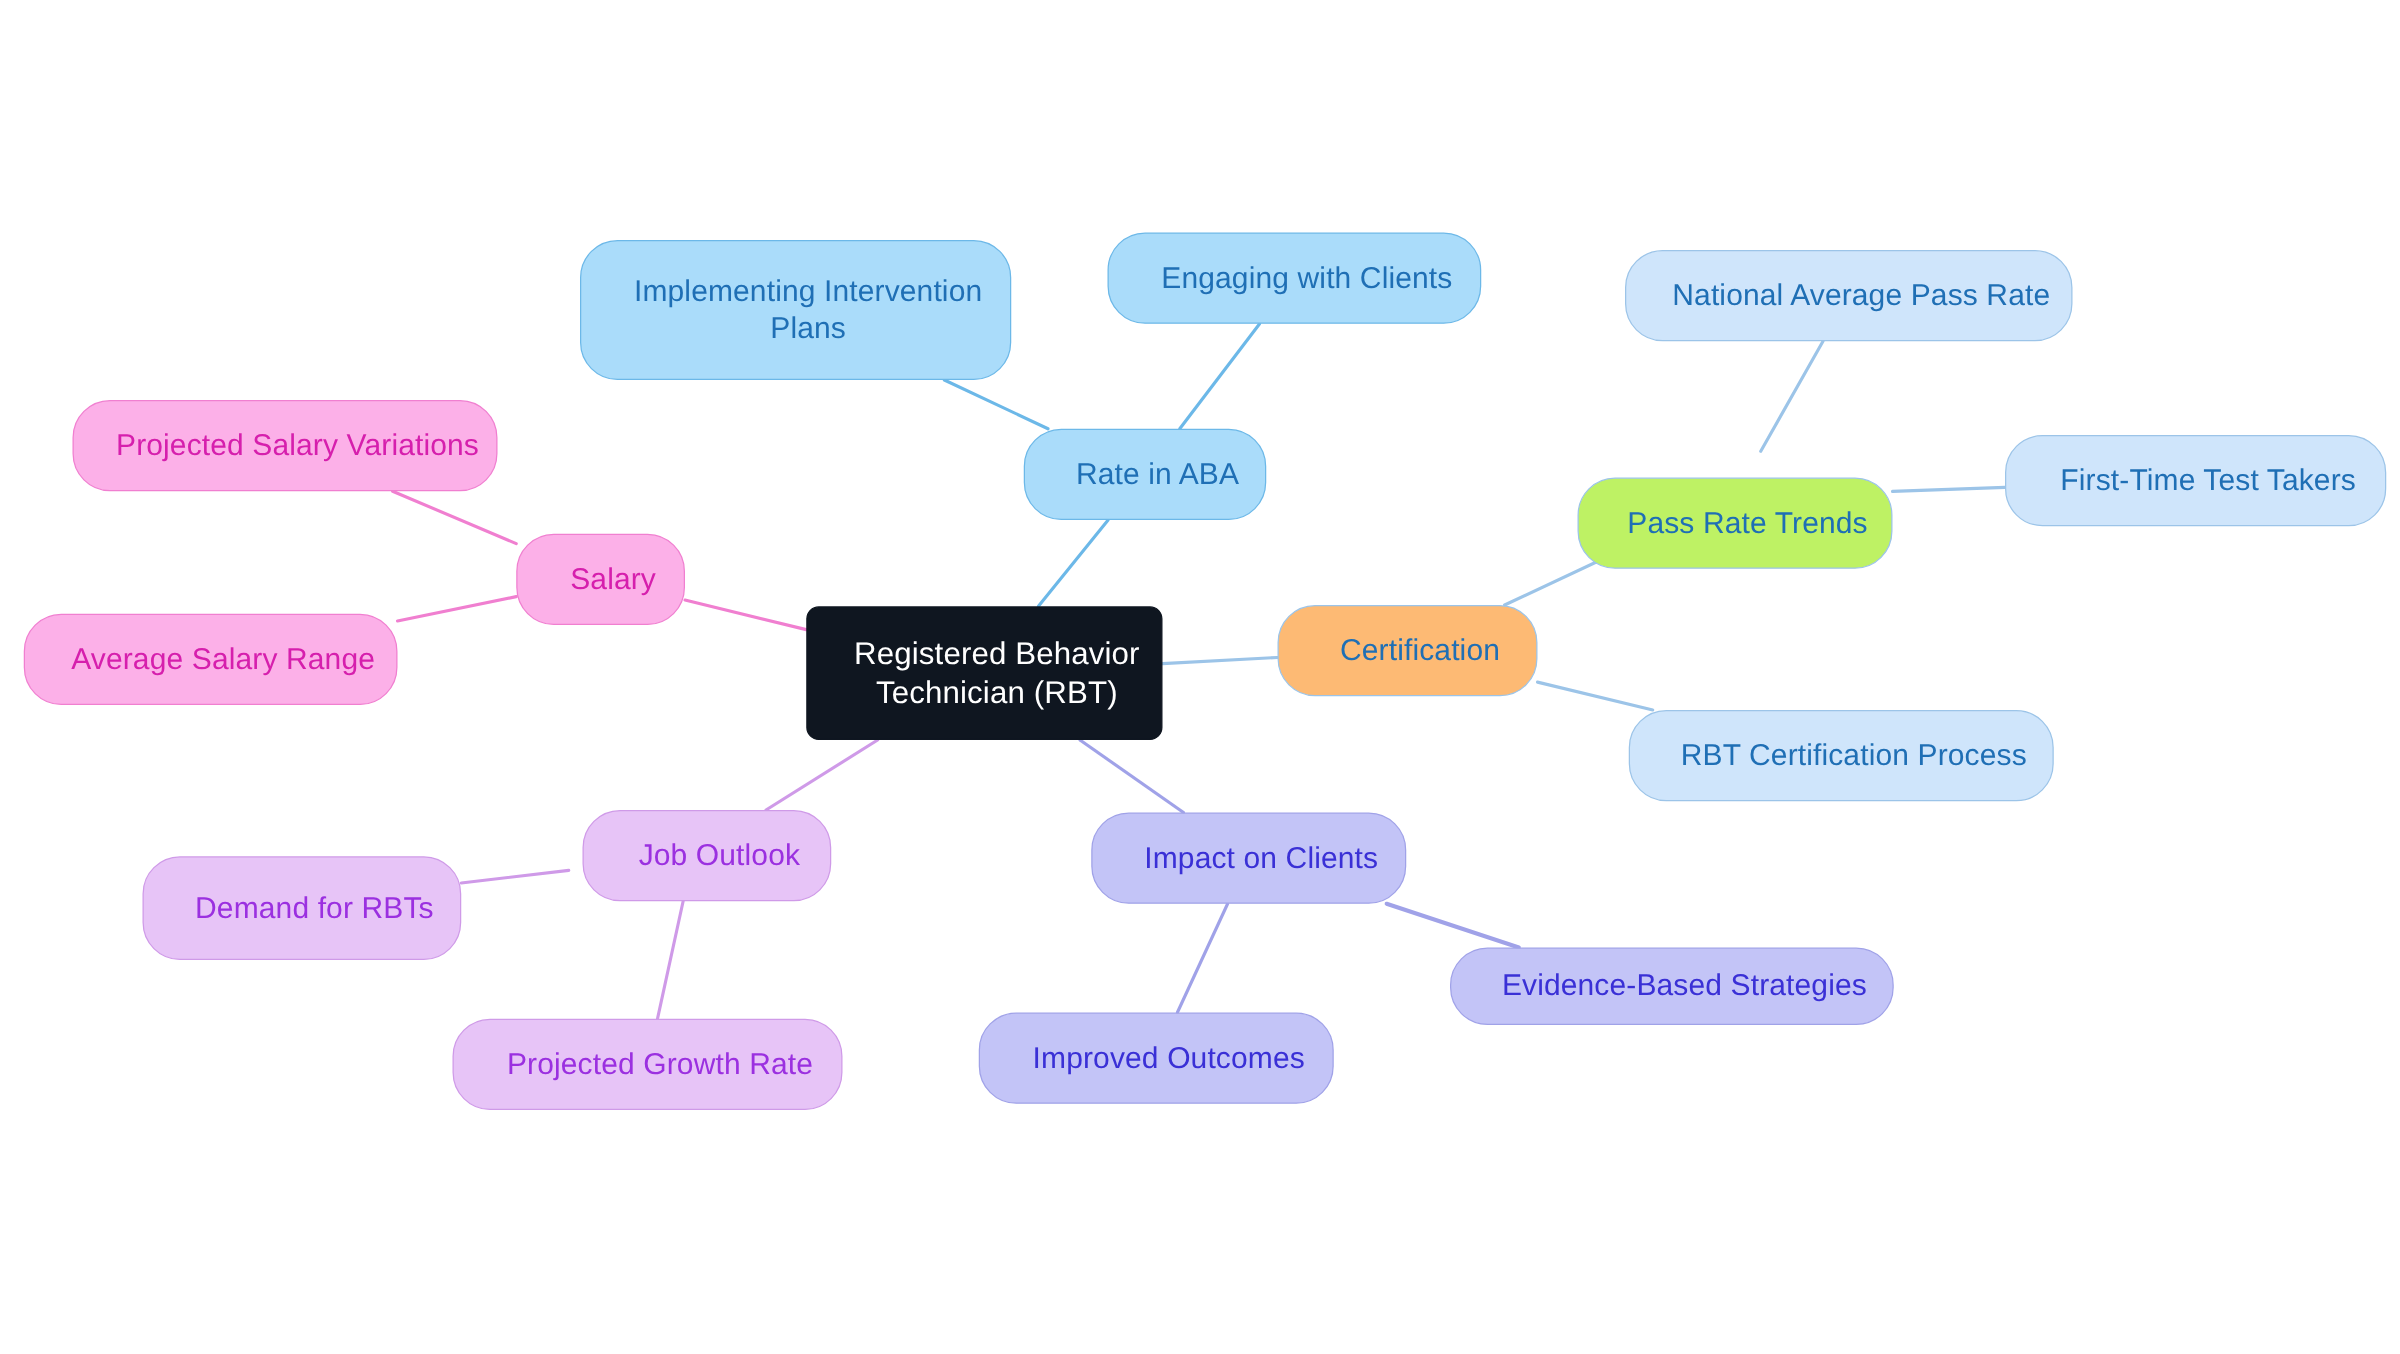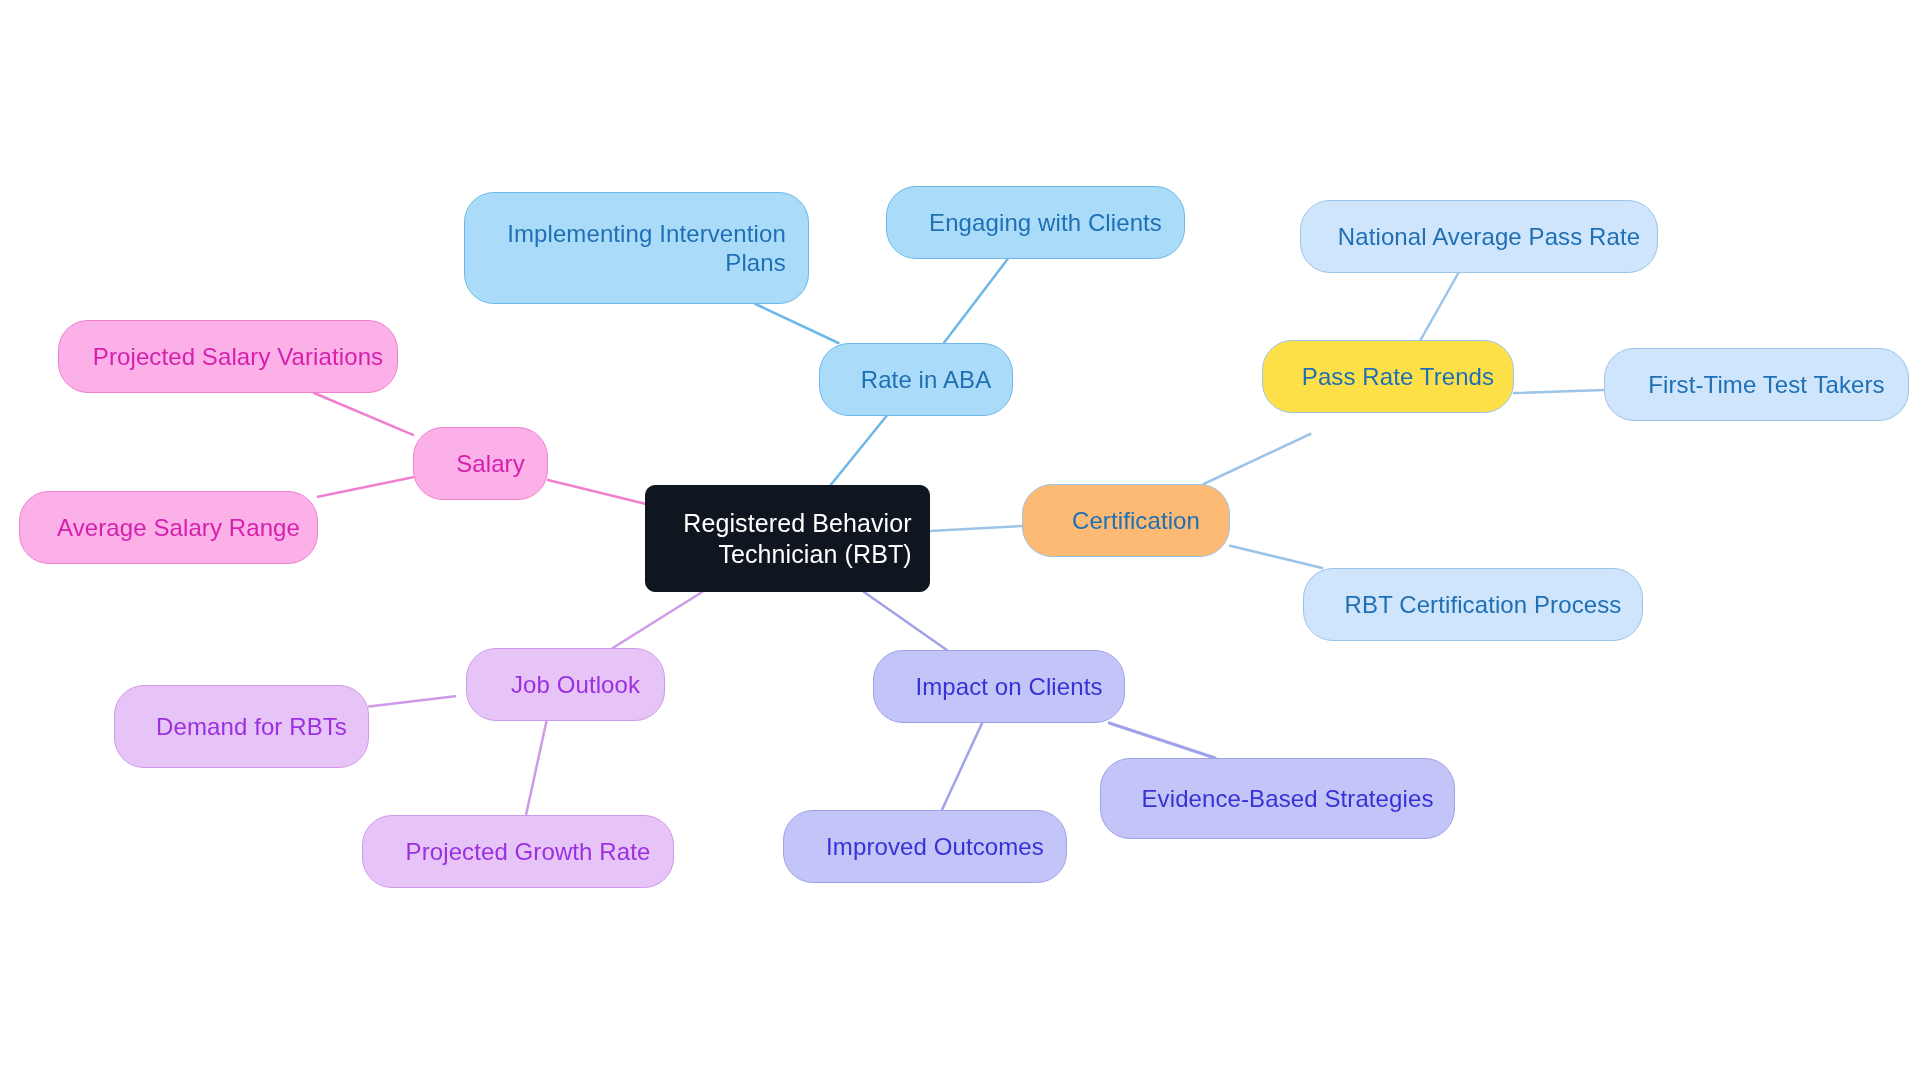--- a/index.html
+++ b/index.html
@@ -25,21 +25,21 @@
     width: 1920px;
     height: 1083px;
     pointer-events: none;
   }
   .node {
     position: absolute;
     box-sizing: border-box;
     display: flex;
     align-items: center;
     justify-content: center;
-    text-align: right;
+    text-align: center;
     border-style: solid;
     border-width: 1.5px;
     border-radius: 30px;
     line-height: 1.22;
     white-space: pre-line;
     letter-spacing: 0.1px;
     user-select: none;
     padding-left: 20px;
   }
   .node.root {
@@ -72,27 +72,27 @@
       <line x1="1109.3" y1="723.0" x2="1215.1" y2="758.0" stroke="#a0a2e8" stroke-width="3.2" stroke-linecap="round"></line>
     </svg>
   <div id="nodes-layer">
       <div class="node root" style="left: 645px; top: 485px; width: 285px; height: 107px; background: rgb(15, 22, 32); border-color: rgb(15, 22, 32); color: rgb(255, 255, 255); font-size: 25px; border-radius: 10px;">Registered Behavior
 Technician (RBT)</div>
       <div class="node" style="left: 819px; top: 343px; width: 194px; height: 73px; background: rgb(170, 220, 250); border-color: rgb(108, 184, 232); color: rgb(31, 111, 181); font-size: 24px;">Rate in ABA</div>
       <div class="node" style="left: 464px; top: 192px; width: 345px; height: 112px; background: rgb(170, 220, 250); border-color: rgb(108, 184, 232); color: rgb(31, 111, 181); font-size: 24px;">Implementing Intervention
 Plans</div>
       <div class="node" style="left: 886px; top: 186px; width: 299px; height: 73px; background: rgb(170, 220, 250); border-color: rgb(108, 184, 232); color: rgb(31, 111, 181); font-size: 24px;">Engaging with Clients</div>
       <div class="node" style="left: 1022px; top: 484px; width: 208px; height: 73px; background: #fdba74; border-color: rgb(156, 196, 232); color: rgb(31, 111, 181); font-size: 24px;">Certification</div>
-      <div class="node" style="left: 1262px; top: 340px; width: 252px; height: 73px; background: #fde047; border-color: rgb(156, 196, 232); color: rgb(31, 111, 181); font-size: 24px;">Pass Rate Trends</div>
+      <div class="node" style="left: 1262px; top: 382px; width: 252px; height: 73px; background: #bef264; border-color: rgb(156, 196, 232); color: rgb(31, 111, 181); font-size: 24px;">Pass Rate Trends</div>
       <div class="node" style="left: 1300px; top: 200px; width: 358px; height: 73px; background: rgb(207, 229, 251); border-color: rgb(156, 196, 232); color: rgb(31, 111, 181); font-size: 24px;">National Average Pass Rate</div>
       <div class="node" style="left: 1604px; top: 348px; width: 305px; height: 73px; background: rgb(207, 229, 251); border-color: rgb(156, 196, 232); color: rgb(31, 111, 181); font-size: 24px;">First-Time Test Takers</div>
       <div class="node" style="left: 1303px; top: 568px; width: 340px; height: 73px; background: rgb(207, 229, 251); border-color: rgb(156, 196, 232); color: rgb(31, 111, 181); font-size: 24px;">RBT Certification Process</div>
       <div class="node" style="left: 413px; top: 427px; width: 135px; height: 73px; background: rgb(252, 176, 232); border-color: rgb(240, 127, 208); color: rgb(214, 31, 173); font-size: 24px;">Salary</div>
       <div class="node" style="left: 58px; top: 320px; width: 340px; height: 73px; background: rgb(252, 176, 232); border-color: rgb(240, 127, 208); color: rgb(214, 31, 173); font-size: 24px;">Projected Salary Variations</div>
       <div class="node" style="left: 19px; top: 491px; width: 299px; height: 73px; background: rgb(252, 176, 232); border-color: rgb(240, 127, 208); color: rgb(214, 31, 173); font-size: 24px;">Average Salary Range</div>
       <div class="node" style="left: 466px; top: 648px; width: 199px; height: 73px; background: rgb(231, 196, 247); border-color: rgb(207, 154, 232); color: rgb(155, 48, 224); font-size: 24px;">Job Outlook</div>
       <div class="node" style="left: 114px; top: 685px; width: 255px; height: 83px; background: rgb(231, 196, 247); border-color: rgb(207, 154, 232); color: rgb(155, 48, 224); font-size: 24px;">Demand for RBTs</div>
       <div class="node" style="left: 362px; top: 815px; width: 312px; height: 73px; background: rgb(231, 196, 247); border-color: rgb(207, 154, 232); color: rgb(155, 48, 224); font-size: 24px;">Projected Growth Rate</div>
       <div class="node" style="left: 873px; top: 650px; width: 252px; height: 73px; background: rgb(195, 196, 247); border-color: rgb(160, 162, 232); color: rgb(58, 48, 214); font-size: 24px;">Impact on Clients</div>
       <div class="node" style="left: 783px; top: 810px; width: 284px; height: 73px; background: rgb(195, 196, 247); border-color: rgb(160, 162, 232); color: rgb(58, 48, 214); font-size: 24px;">Improved Outcomes</div>
-      <div class="node" style="left: 1100px; top: 758px; width: 355px; height: 81px; background: rgb(195, 196, 247); border-color: rgb(160, 162, 232); color: rgb(58, 48, 214); font-size: 24px;">Evidence-Based Strategies</div>
+      <div class="node" style="left: 1160px; top: 758px; width: 355px; height: 62px; background: rgb(195, 196, 247); border-color: rgb(160, 162, 232); color: rgb(58, 48, 214); font-size: 24px;">Evidence-Based Strategies</div>
     </div>
 </div>
 
 </body></html>

